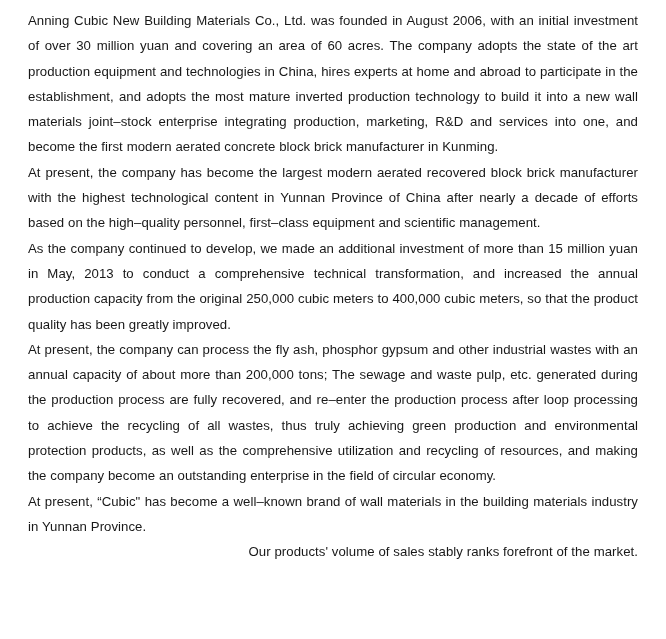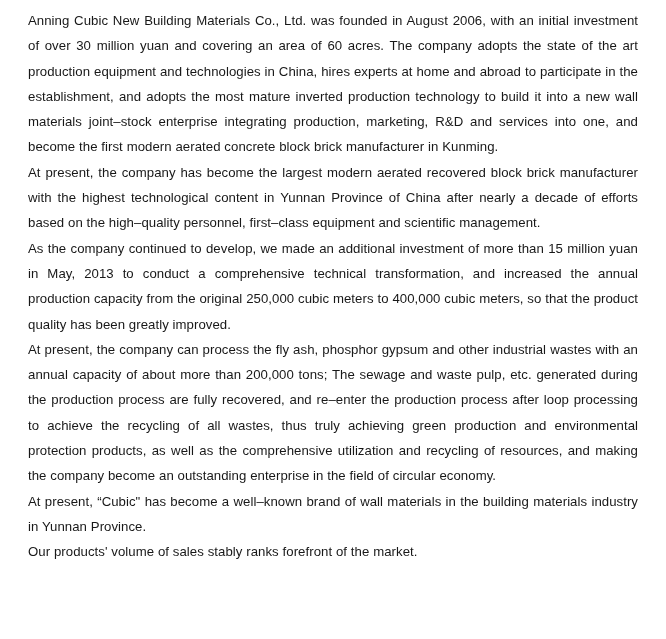--- a/index.html
+++ b/index.html
@@ -25,21 +25,21 @@
     font-size: 13.2px;
     line-height: 25.3px;
     text-align: justify;
     text-justify: inter-word;
     margin: 0 0 0 0;
     letter-spacing: 0.05px;
     word-spacing: 0.1px;
     color: #181818;
   }
   .para.last {
-    text-align: left;
+    text-align: right;
   }
 </style>
 </head>
 <body>
 
 <div class="page">
   <p class="para">Anning Cubic New Building Materials Co., Ltd. was founded in August 2006, with an initial investment of over 30 million yuan and covering an area of 60 acres. The company adopts the state of the art production equipment and technologies in China, hires experts at home and abroad to participate in the establishment, and adopts the most mature inverted production technology to build it into a new wall materials joint–stock enterprise integrating production, marketing, R&amp;D and services into one, and become the first modern aerated concrete block brick manufacturer in Kunming.</p>
   <p class="para">At present, the company has become the largest modern aerated recovered block brick manufacturer with the highest technological content in Yunnan Province of China after nearly a decade of efforts based on the high–quality personnel, first–class equipment and scientific management.</p>
   <p class="para">As the company continued to develop, we made an additional investment of more than 15 million yuan in May, 2013 to conduct a comprehensive technical transformation, and increased the annual production capacity from the original 250,000 cubic meters to 400,000 cubic meters, so that the product quality has been greatly improved.</p>
   <p class="para">At present, the company can process the fly ash, phosphor gypsum and other industrial wastes with an annual capacity of about more than 200,000 tons; The sewage and waste pulp, etc. generated during the production process are fully recovered, and re–enter the production process after loop processing to achieve the recycling of all wastes, thus truly achieving green production and environmental protection products, as well as the comprehensive utilization and recycling of resources, and making the company become an outstanding enterprise in the field of circular economy.</p>

